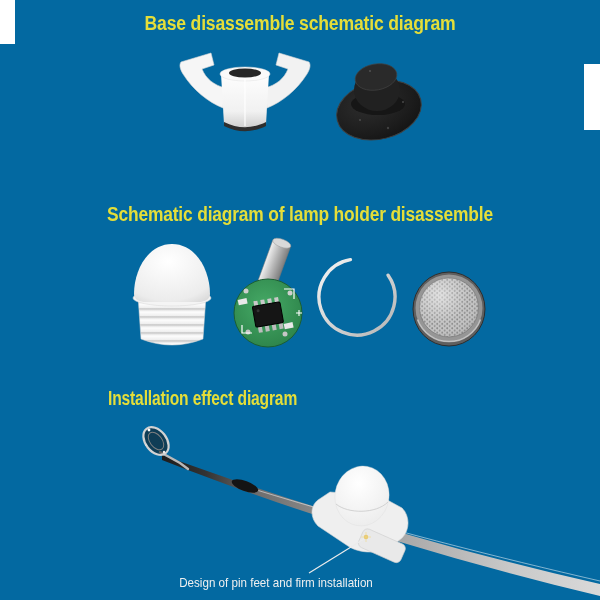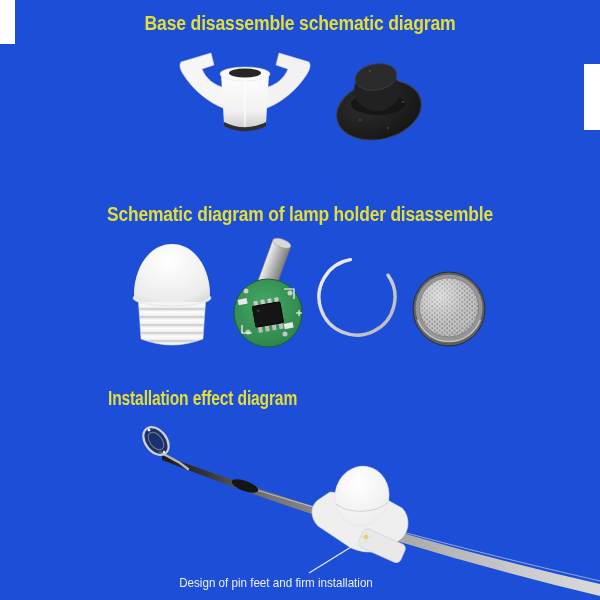--- a/index.html
+++ b/index.html
@@ -1,17 +1,17 @@
 <!DOCTYPE html>
 <html><head>
 <meta charset="utf-8">
 <style>
   html,body{margin:0;padding:0;background:#000;}
   .canvas{
-    position:relative;width:600px;height:600px;background:#1d4ed8;overflow:hidden;
+    position:relative;width:600px;height:600px;background:#0369a1;overflow:hidden;
     font-family:"Liberation Sans", sans-serif;
   }
   .title{
     position:absolute;color:#e4de39;font-size:20px;font-weight:700;
     white-space:nowrap;letter-spacing:-0.2px;
   }
   .title.t1{top:12px;left:0;width:600px;text-align:center;transform:scaleX(.88);transform-origin:50% 50%;}
   .title.t2{top:203px;left:0;width:600px;text-align:center;transform:scaleX(.87);transform-origin:50% 50%;}
   .title.t3{top:387px;left:108px;transform:scaleX(.78);transform-origin:0 50%;}
   .caption{

